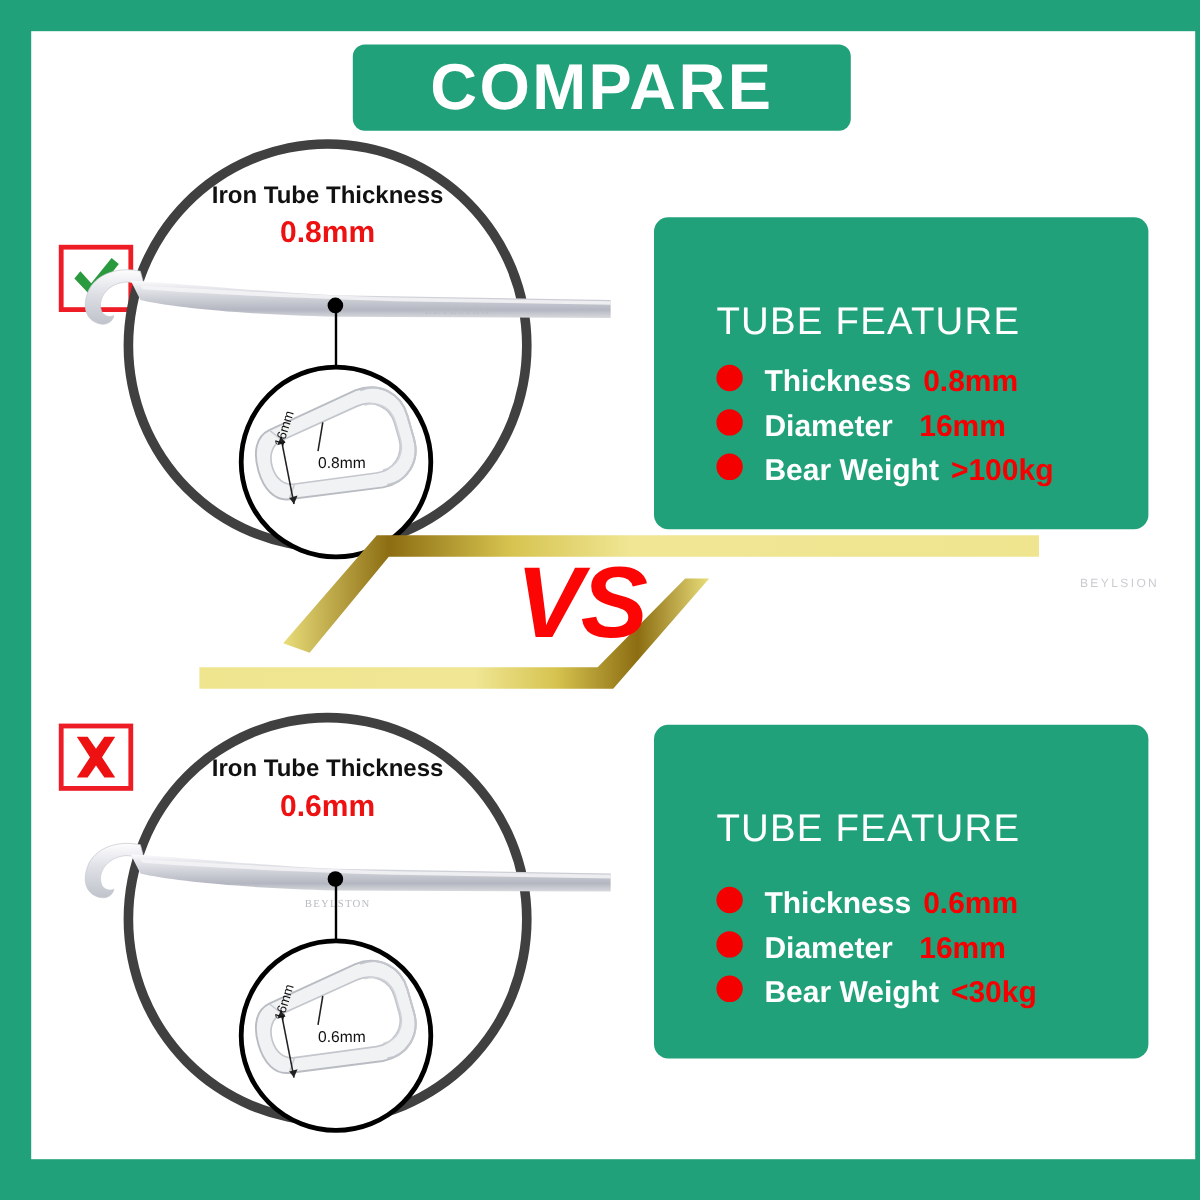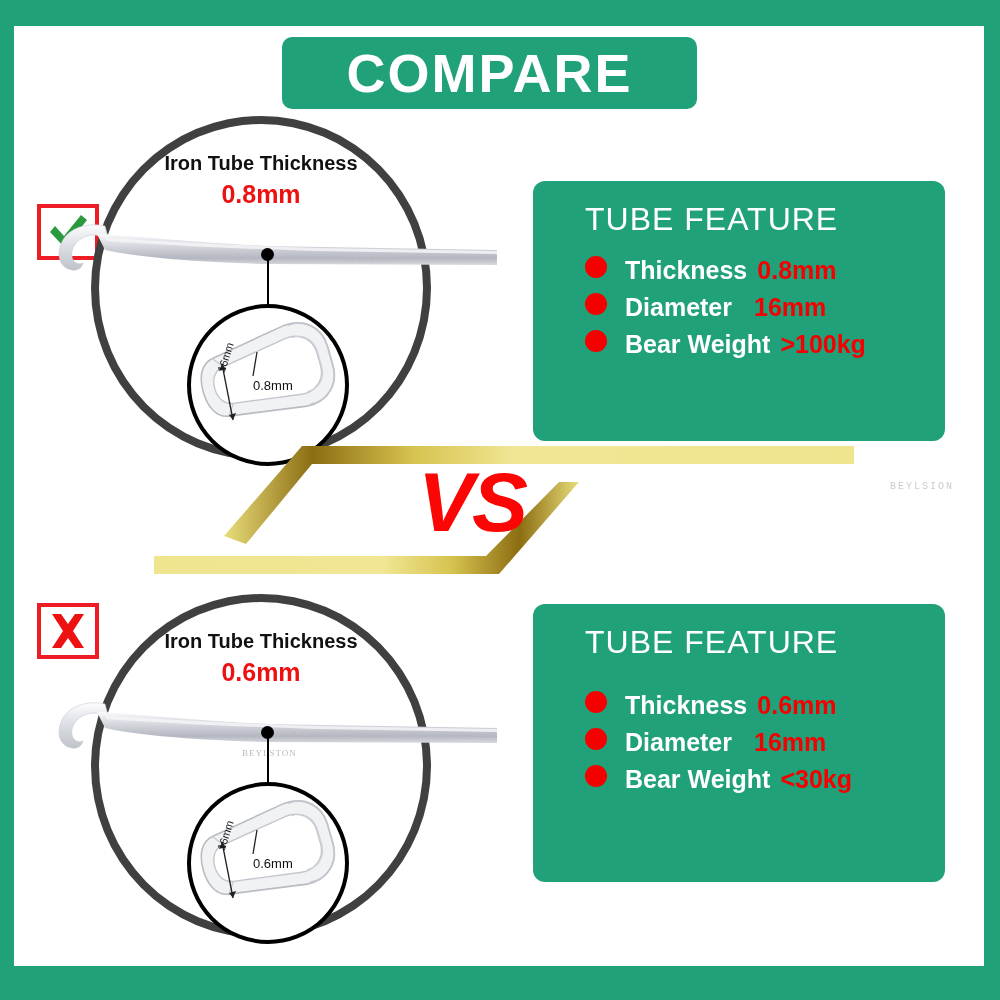--- a/index.html
+++ b/index.html
@@ -9,21 +9,21 @@
     background: #ffffff;
   }
   #root {
     position: relative;
     width: 1000px; height: 1000px;
     background: #21a179;
     overflow: hidden;
   }
   #canvas {
     position: absolute;
-    left: 14px; top: 26px;
+    left: 26px; top: 26px;
     width: 970px; height: 940px;
     background: #ffffff;
     overflow: hidden;
   }
 
   
   .header-badge {
     position: absolute;
     left: 268px; top: 11px;
     width: 415px; height: 72px;
@@ -149,20 +149,21 @@
   }
   .fb-top    { top: 73px;  height: 260px; }
   .fb-bottom { top: 16px;  height: 278px; }
   .feature-title {
     color: #ffffff;
     font-size: 32px;
     font-weight: normal;
     padding-left: 52px;
     letter-spacing: 1px;
     margin-bottom: 18px;
+    margin-top: 48px;
   }
   .fb-bottom .feature-title { margin-bottom: 30px; }
   .feature-list { list-style: none; }
   .feature-item {
     display: flex;
     align-items: flex-start;
     padding: 0 0 0 52px;
     margin-bottom: 8px;
     white-space: nowrap;
   }
@@ -203,21 +204,21 @@
     line-height: 1;
   }
 
   
   .corner-watermark {
     position: absolute;
     right: 30px; top: 455px;
     font-size: 10px;
     color: #c9ccd1;
     letter-spacing: 2px;
-    font-family: Liberation Mono, monospace;
+    font-family: Liberation Sans, sans-serif;
   }
 </style>
 </head>
 <body>
 
 <div id="root">
   <div id="canvas">
 
     <div class="header-badge">
       <span>COMPARE</span>

